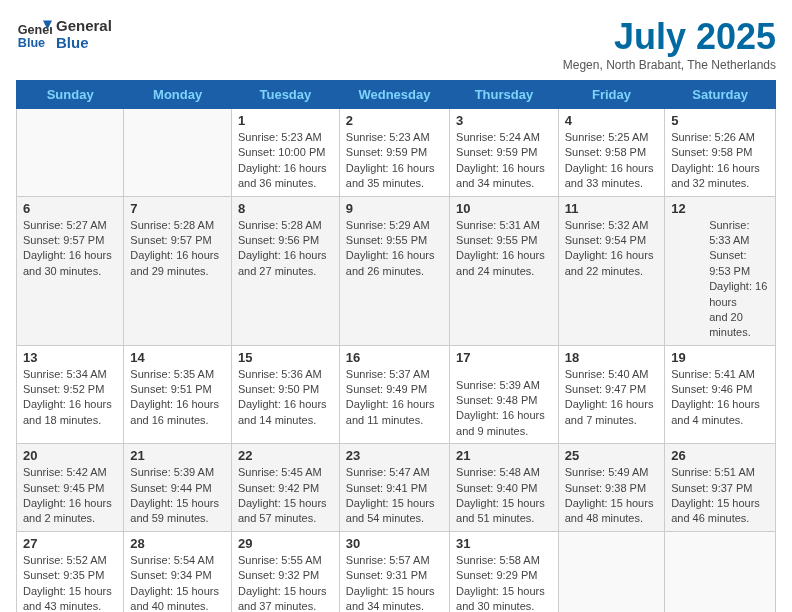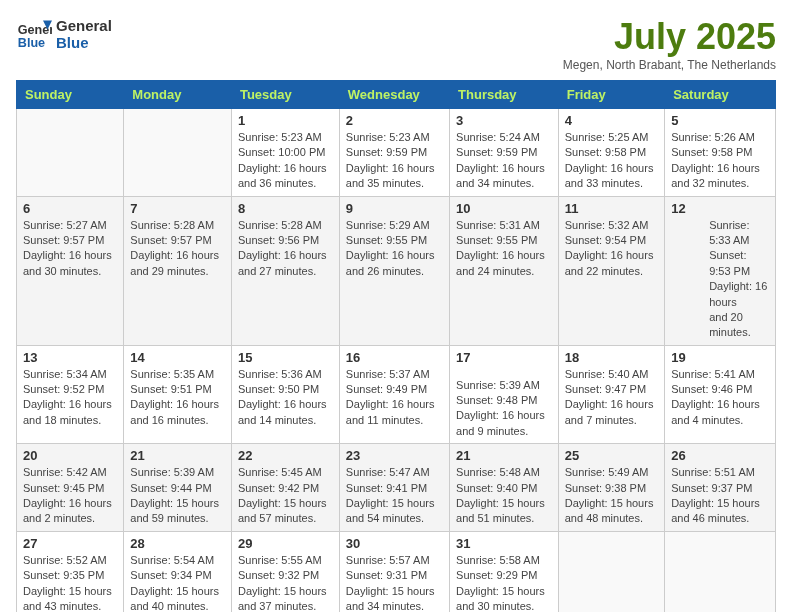--- a/index.html
+++ b/index.html
@@ -24,34 +24,34 @@
     .logo-icon {
       width: 36px;
       height: 36px;
     }
     .title-area {
       text-align: right;
     }
     .month-year {
       font-size: 36px;
       font-weight: bold;
-      color: #4d7c0f;
+      color: #0369a1;
     }
     .location {
       font-size: 12px;
       color: #555;
     }
     .calendar {
       width: 100%;
       border-collapse: collapse;
     }
     .calendar th {
       background-color: #1a5fa8;
-      color: #bef264;
-      text-align: left;
+      color: #7dd3fc;
+      text-align: center;
       padding: 6px 8px;
       font-size: 13px;
       border: 1px solid #1a5fa8;
     }
     .calendar td {
       border: 1px solid #ccc;
       vertical-align: top;
       padding: 4px 6px;
       width: 113px;
       min-height: 80px;

